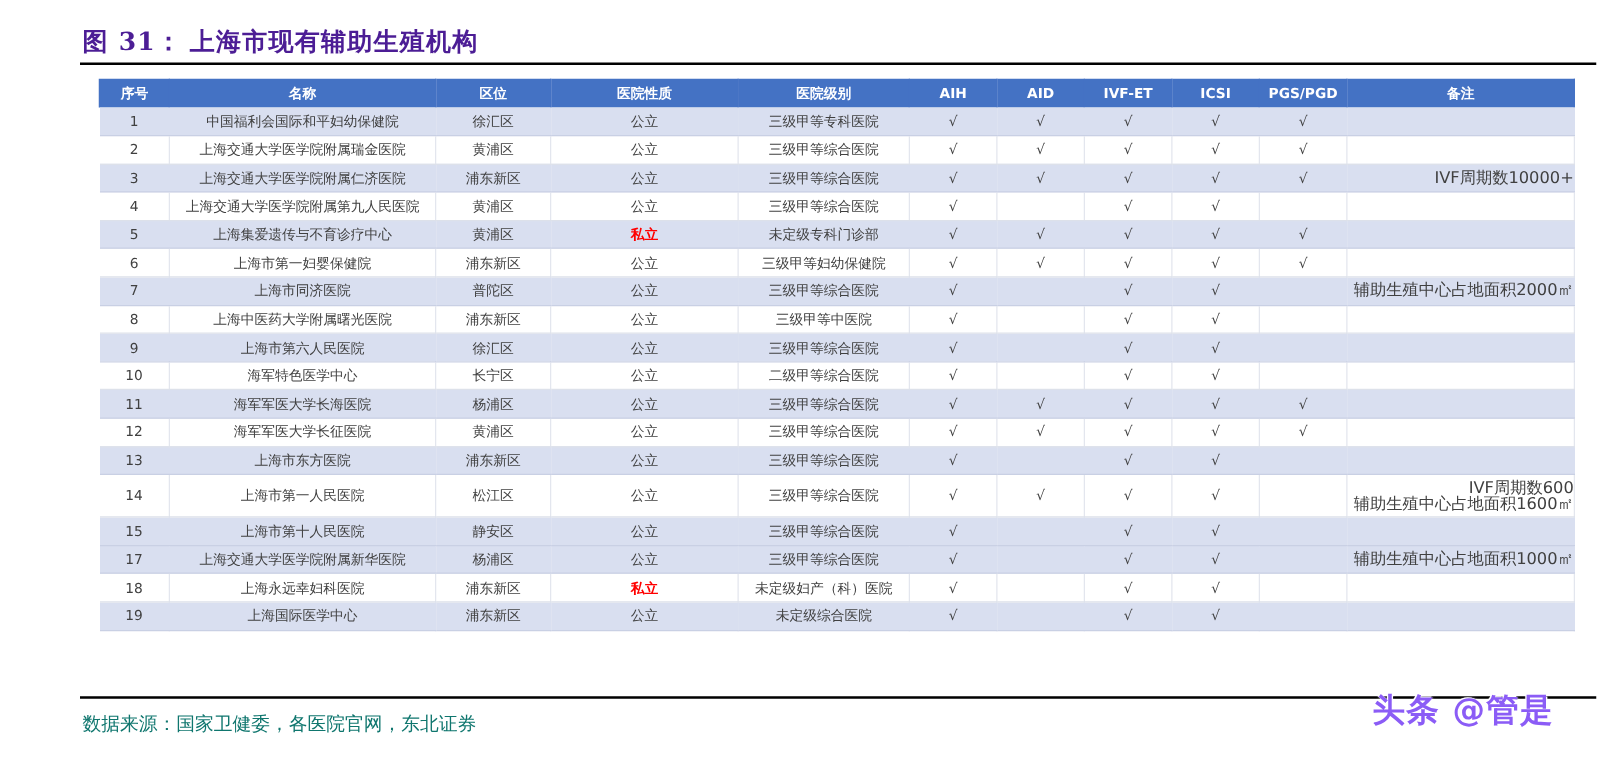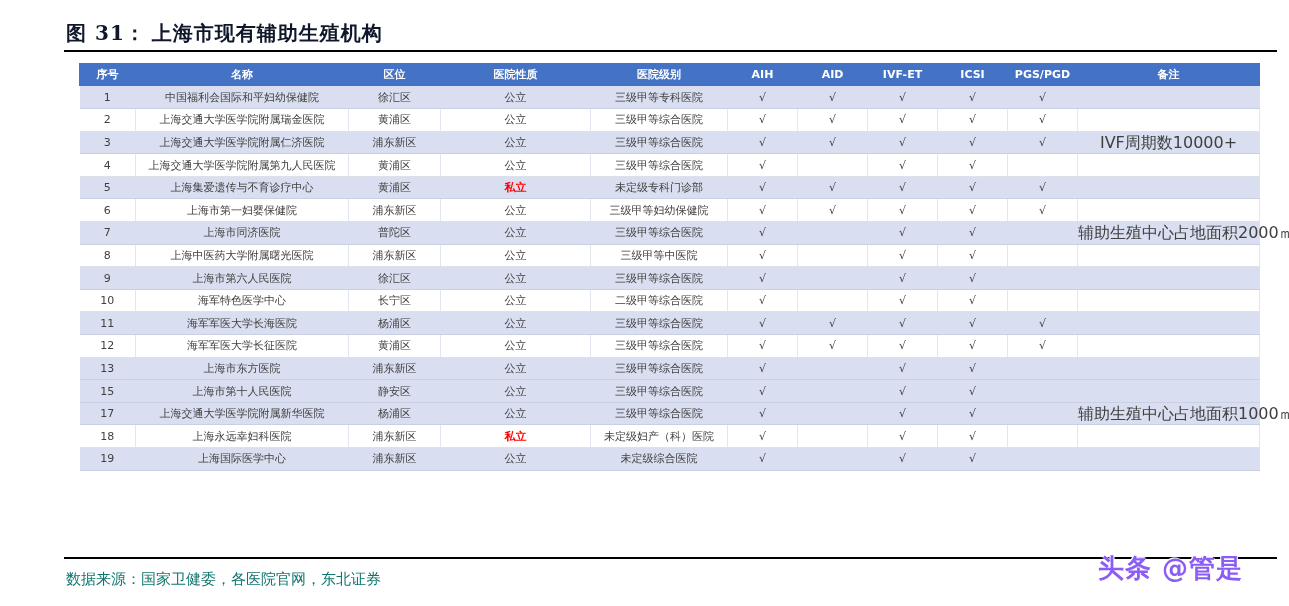--- a/index.html
+++ b/index.html
@@ -2,21 +2,21 @@
 <html><head>
 <meta charset="utf-8">
 <style>
   * { box-sizing: border-box; margin: 0; padding: 0; }
   html, body { width: 1289px; height: 606px; background: #ffffff; overflow: hidden; }
   body { position: relative; font-family: "DejaVu Sans", "Liberation Sans", sans-serif; color: #3a3a3a; }
 
   .fig-title {
     position: absolute; left: 66px; top: 20px;
     font-family: "DejaVu Serif", "Liberation Serif", serif;
-    font-weight: bold; font-size: 20px; color: #0f172a; letter-spacing: 1px;
+    font-weight: bold; font-size: 20px; color: #4c1d95; letter-spacing: 1px;
     white-space: nowrap;
   }
   .fig-title .num { margin-right: 6px; }
   .rule-top { position: absolute; left: 64px; top: 50px; width: 1213px; height: 2px; background: #000; }
 
   .table-wrap { position: absolute; left: 79px; top: 63px; width: 1180px; }
   table { border-collapse: collapse; table-layout: fixed; width: 1180px; }
   th {
     background: #4472c4; color: #ffffff; font-weight: bold;
     font-size: 11px; height: 23px; text-align: center; vertical-align: middle;
@@ -26,21 +26,21 @@
   td {
     font-size: 11px; color: #404040; text-align: center; vertical-align: middle;
     height: 22.6px; border-right: 1px solid #e3e6ee; border-bottom: 1px solid #ffffff;
     white-space: nowrap; line-height: 13px;
   }
   tr.odd td { background: #d9dff0; border-right-color: #d9dff0; border-bottom-color: #c9d0e4; }
   tr.even td { background: #ffffff; border-bottom-color: #dde1ea; }
   tr.tall td { height: 34px; }
   td.private { color: #ff0000; font-weight: bold; }
   td.check { font-size: 11px; }
-  td.note { font-size: 16px; }
+  td.note { font-size: 13px; text-align: right; }
 
   .rule-bottom { position: absolute; left: 64px; top: 557px; width: 1213px; height: 2px; background: #000; }
   .source {
     position: absolute; left: 66px; top: 570px;
     font-family: "DejaVu Serif", "Liberation Serif", serif;
     font-size: 15px; color: #0f766e; white-space: nowrap;
   }
   .watermark {
     position: absolute; left: 1098px; top: 551px;
     font-family: "DejaVu Sans", "Liberation Sans", sans-serif;
@@ -276,20 +276,36 @@
           <td>三级甲等综合医院</td>
           <td class="check">√</td>
           <td class="check"></td>
           <td class="check">√</td>
           <td class="check">√</td>
           <td class="check"></td>
           <td class="note">
             <div></div>
           </td>
         </tr>
+        <tr class="even tall">
+          <td>14</td>
+          <td>上海市第一人民医院</td>
+          <td>松江区</td>
+          <td>公立</td>
+          <td>三级甲等综合医院</td>
+          <td class="check">√</td>
+          <td class="check">√</td>
+          <td class="check">√</td>
+          <td class="check">√</td>
+          <td class="check"></td>
+          <td class="note">
+            <div>IVF周期数600</div>
+            <div>辅助生殖中心占地面积1600㎡</div>
+          </td>
+        </tr>
         <tr class="odd">
           <td>15</td>
           <td>上海市第十人民医院</td>
           <td>静安区</td>
           <td>公立</td>
           <td>三级甲等综合医院</td>
           <td class="check">√</td>
           <td class="check"></td>
           <td class="check">√</td>
           <td class="check">√</td>

